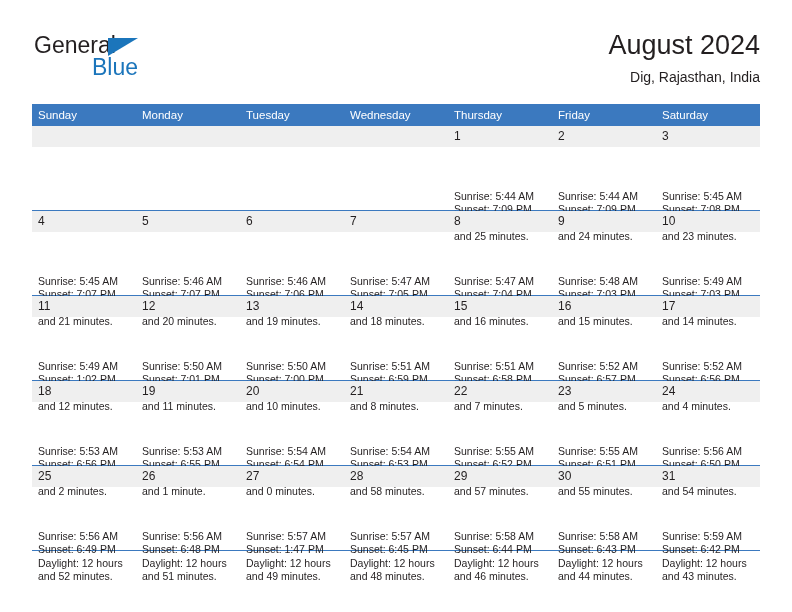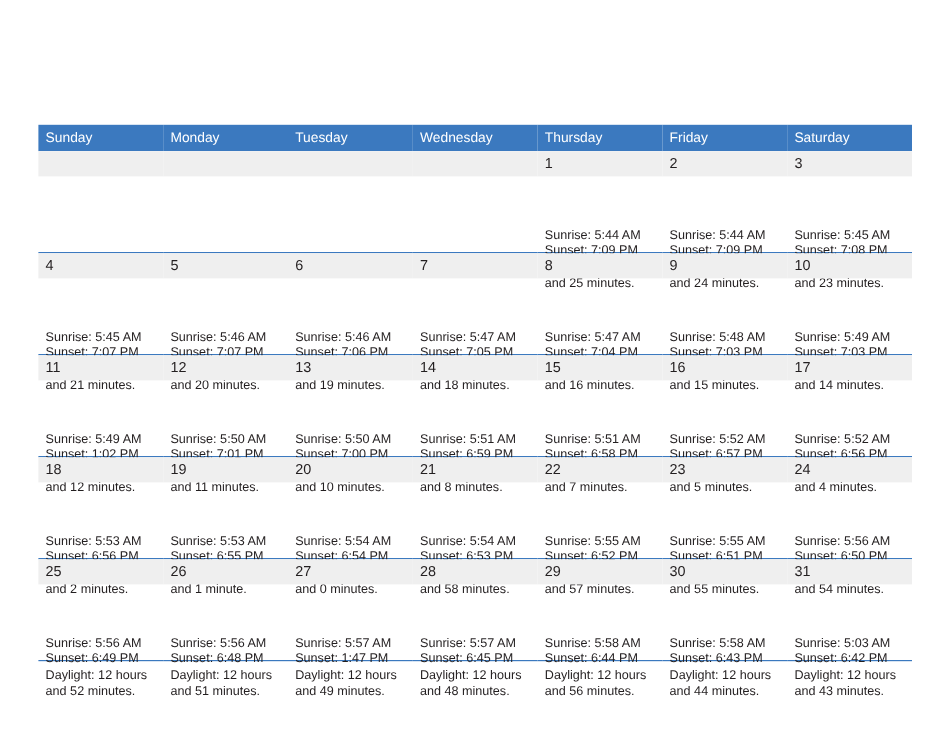--- a/index.html
+++ b/index.html
@@ -139,20 +139,31 @@
   }
   .info .wrap2 {
     white-space: normal;
   }
 </style>
 </head>
 <body>
 
 <div class="page">
 
+  <div class="top">
+    <div class="logo">
+      <span class="logo-general">General</span>
+      <span class="logo-tri"></span>
+      <span class="logo-blue">Blue</span>
+    </div>
+    <div class="title-wrap">
+      <div class="title">August 2024</div>
+      <div class="subtitle">Dig, Rajasthan, India</div>
+    </div>
+  </div>
 
   <table class="calendar">
     <thead>
       <tr>
         <th>Sunday</th>
         <th>Monday</th>
         <th>Tuesday</th>
         <th>Wednesday</th>
         <th>Thursday</th>
         <th>Friday</th>
@@ -468,39 +479,39 @@
                 <div class="wrap2">Daylight: 12 hours and 48 minutes.</div>
               </div>
             </div>
           </td>
           <td>
             <div class="cell">
               <div class="daynum">29</div>
               <div class="info">
                 <div>Sunrise: 5:58 AM</div>
                 <div>Sunset: 6:44 PM</div>
-                <div class="wrap2">Daylight: 12 hours and 56 minutes.</div>
+                <div class="wrap2">Daylight: 12 hours and 46 minutes.</div>
               </div>
             </div>
           </td>
           <td>
             <div class="cell">
               <div class="daynum">30</div>
               <div class="info">
                 <div>Sunrise: 5:58 AM</div>
                 <div>Sunset: 6:43 PM</div>
                 <div class="wrap2">Daylight: 12 hours and 44 minutes.</div>
               </div>
             </div>
           </td>
           <td>
             <div class="cell">
               <div class="daynum">31</div>
               <div class="info">
-                <div>Sunrise: 5:03 AM</div>
+                <div>Sunrise: 5:59 AM</div>
                 <div>Sunset: 6:42 PM</div>
                 <div class="wrap2">Daylight: 12 hours and 43 minutes.</div>
               </div>
             </div>
           </td>
         </tr>
       </tbody>
   </table>
 
 </div>

